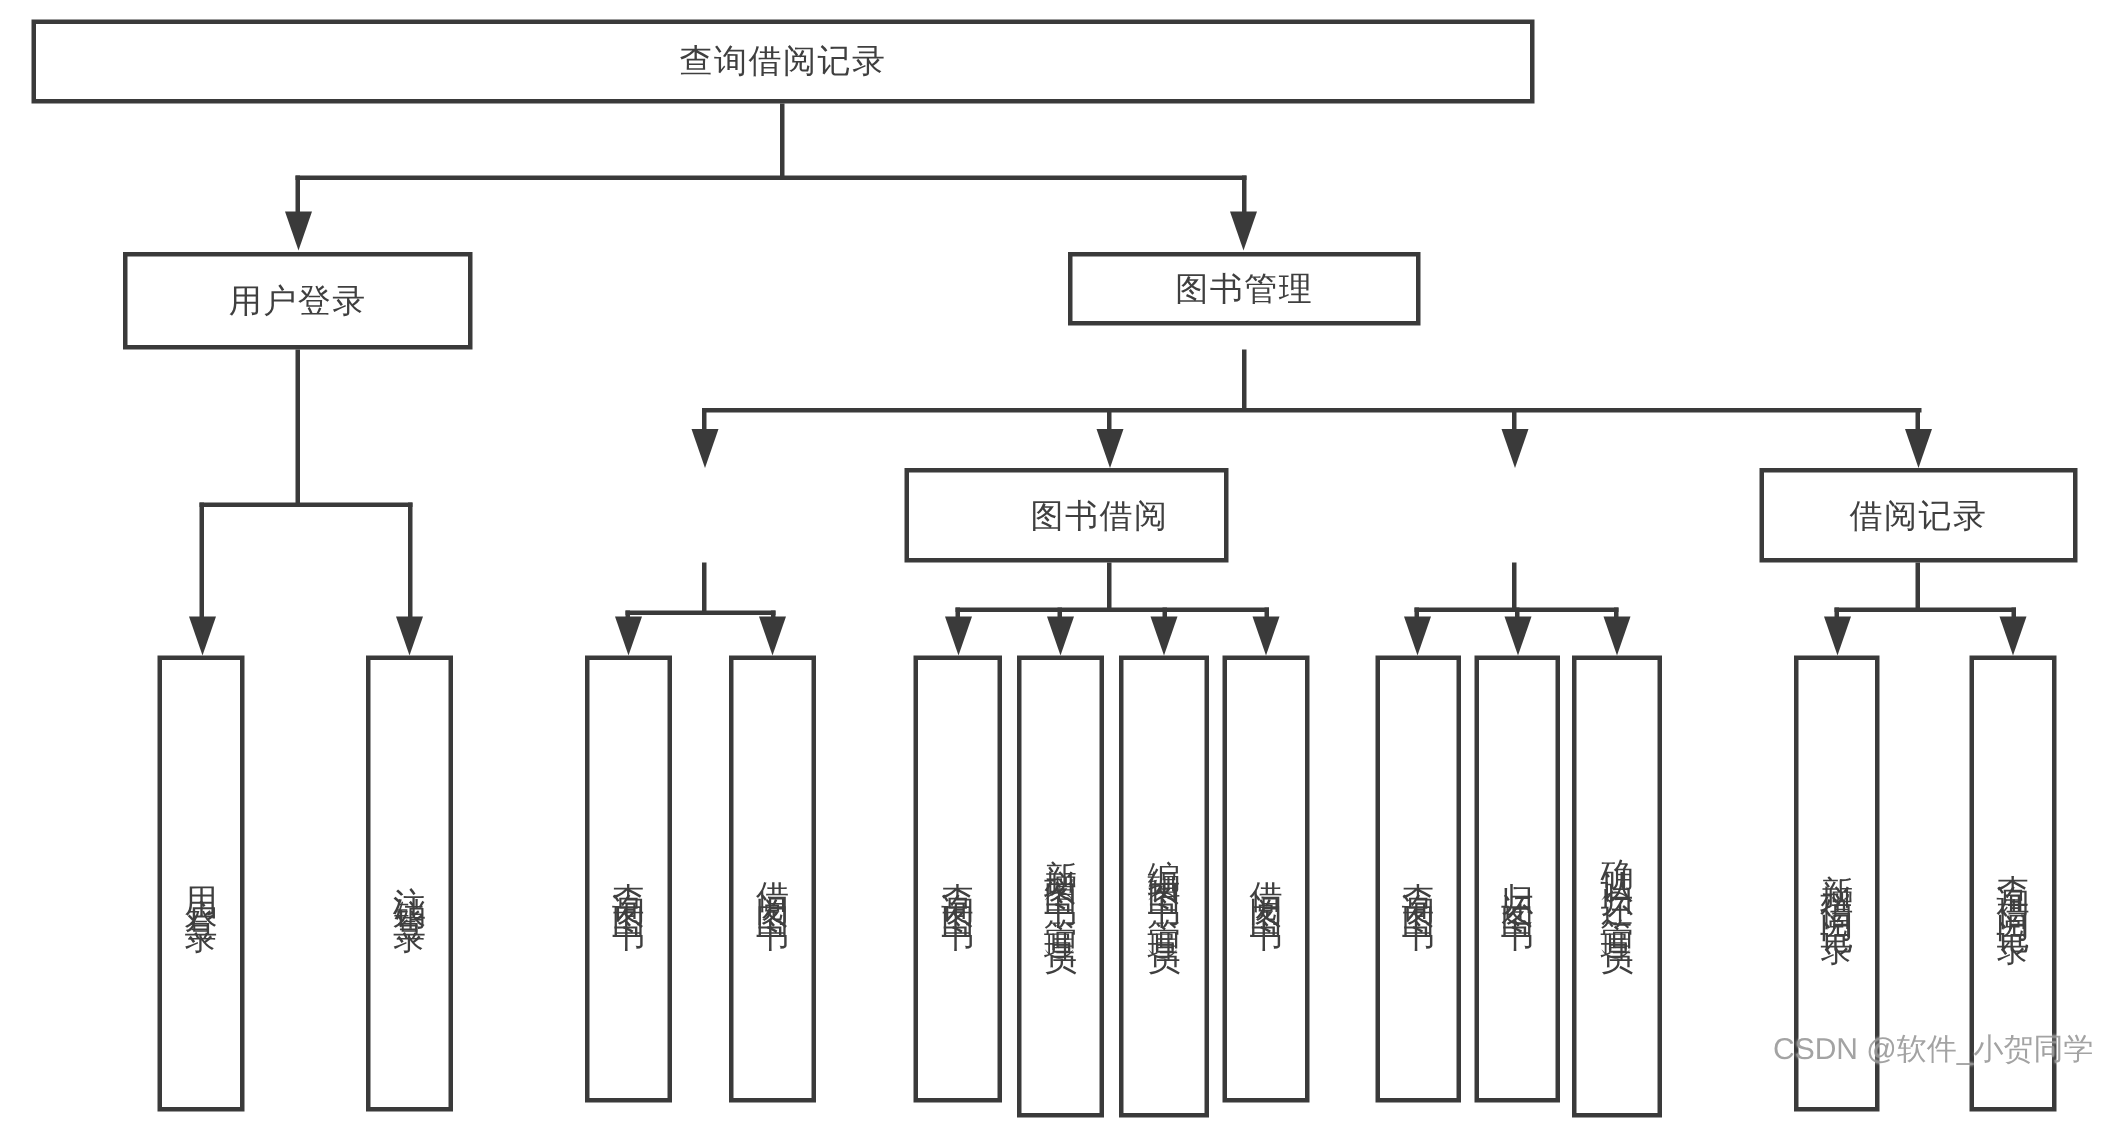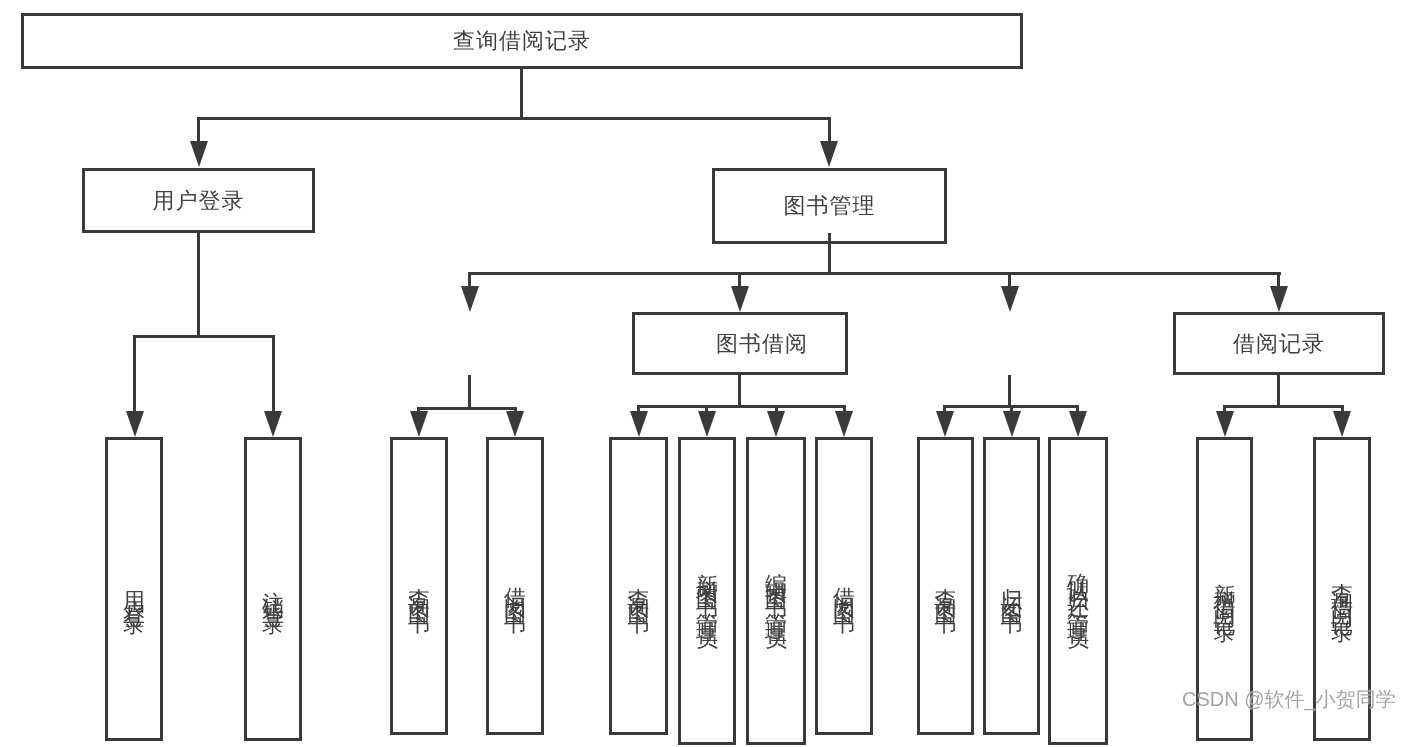--- a/index.html
+++ b/index.html
@@ -57,24 +57,24 @@
 </style>
 </head>
 <body>
 
 <div class="stage">
 
   <div class="node" style="left:21px;top:13px;width:1002px;height:56px;">查询借阅记录</div>
 
   <div class="node" style="left:82px;top:168px;width:233px;height:65px;">用户登录</div>
 
-  <div class="node" style="left:712px;top:168px;width:235px;height:76px;">图书管理</div>
+  <div class="node" style="left:712px;top:168px;width:235px;height:49px;">图书管理</div>
 
 
-  <div class="node" style="left:632px;top:312px;width:216px;height:63px;padding-left:44px;">图书借阅</div>
+  <div class="node" style="left:603px;top:312px;width:216px;height:63px;padding-left:44px;">图书借阅</div>
 
 
   <div class="node" style="left:1173px;top:312px;width:212px;height:63px;">借阅记录</div>
 
   <div class="node vert" style="left:105px;top:437px;width:58px;height:304px;">用户登录</div>
 
   <div class="node vert" style="left:244px;top:437px;width:58px;height:304px;">注销登录</div>
 
   <div class="node vert" style="left:390px;top:437px;width:58px;height:298px;">查询图书</div>
 

